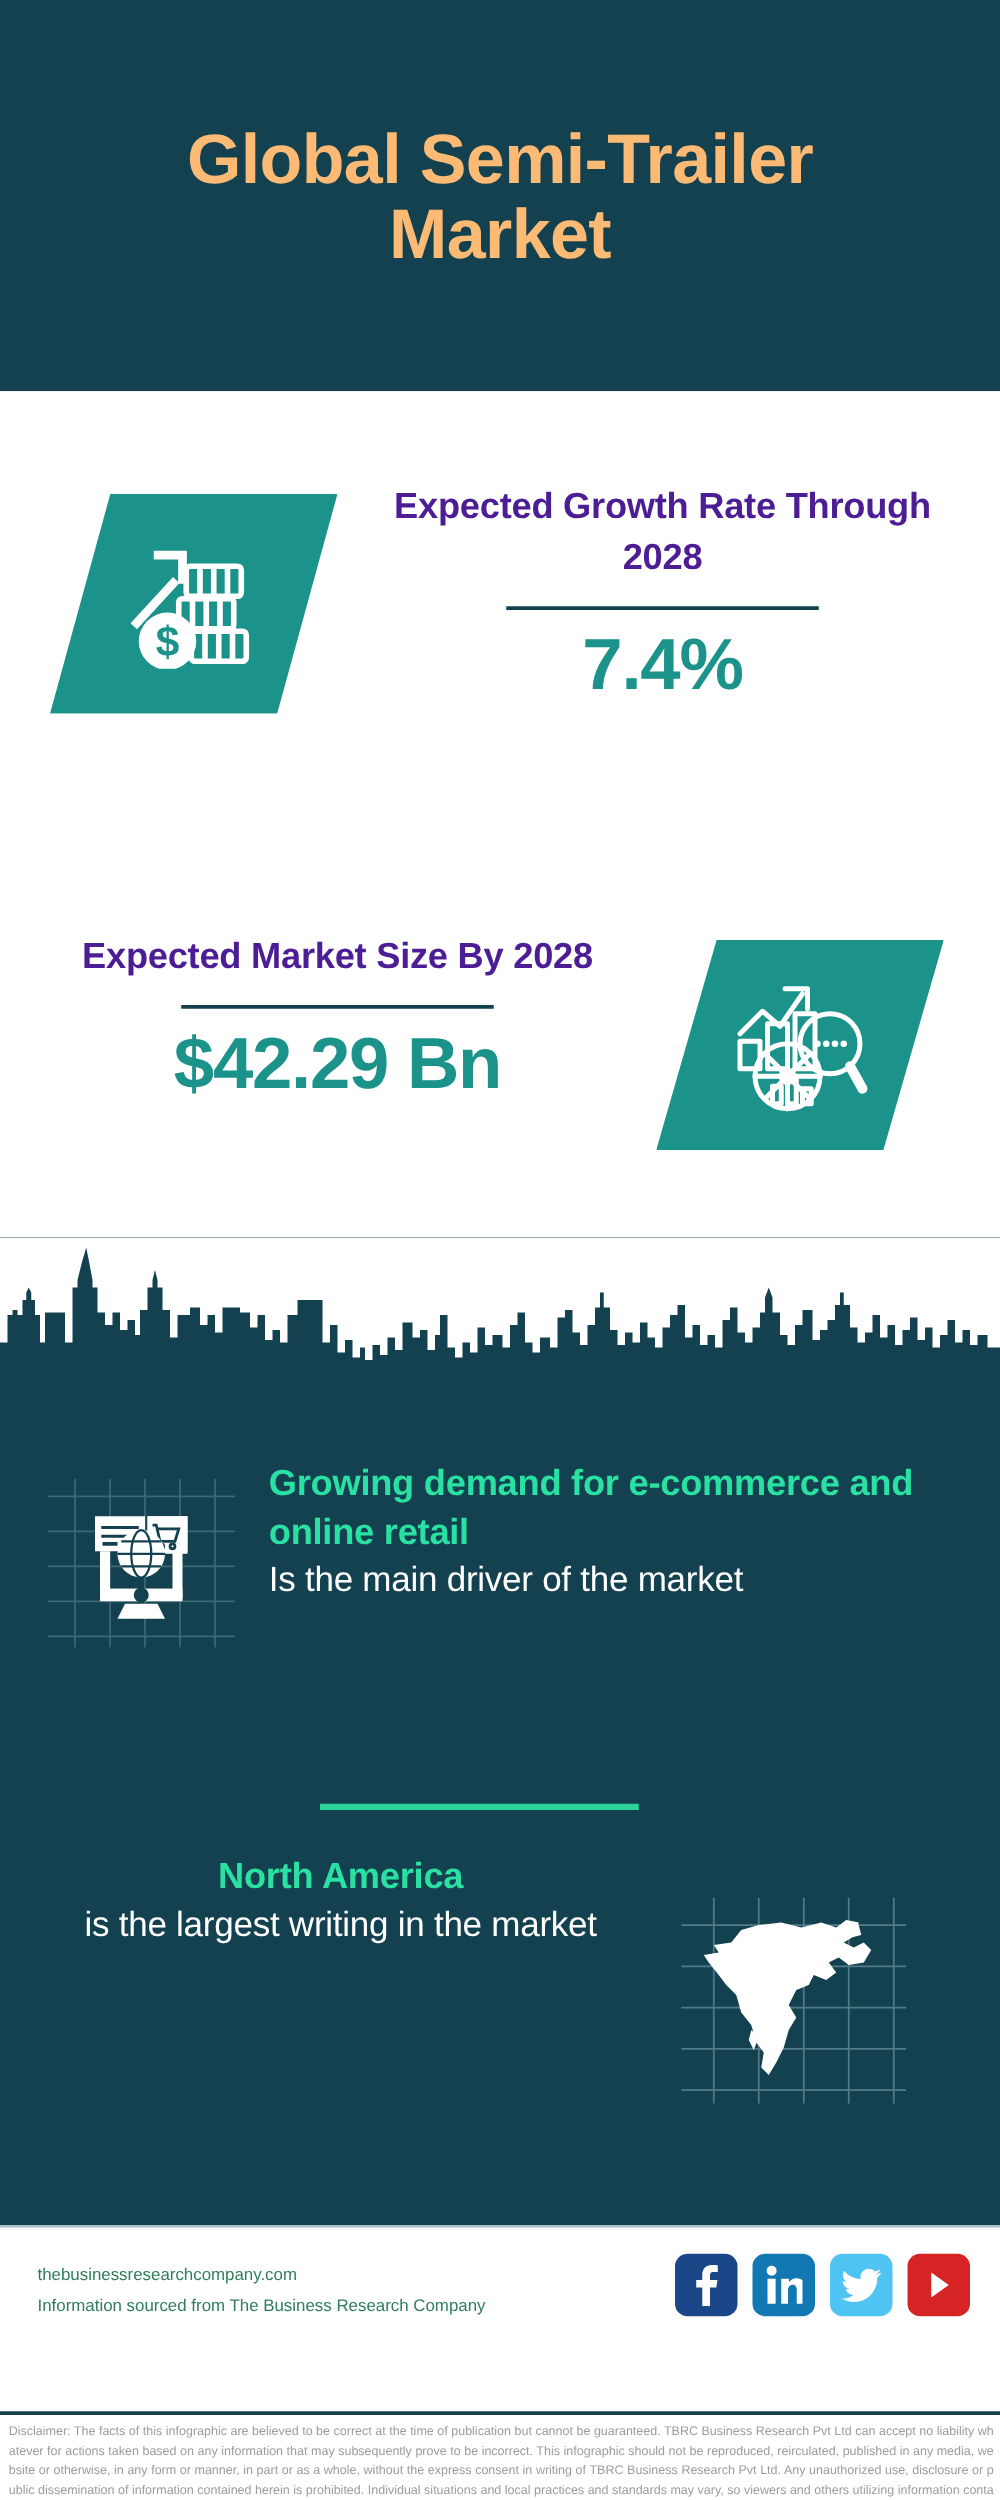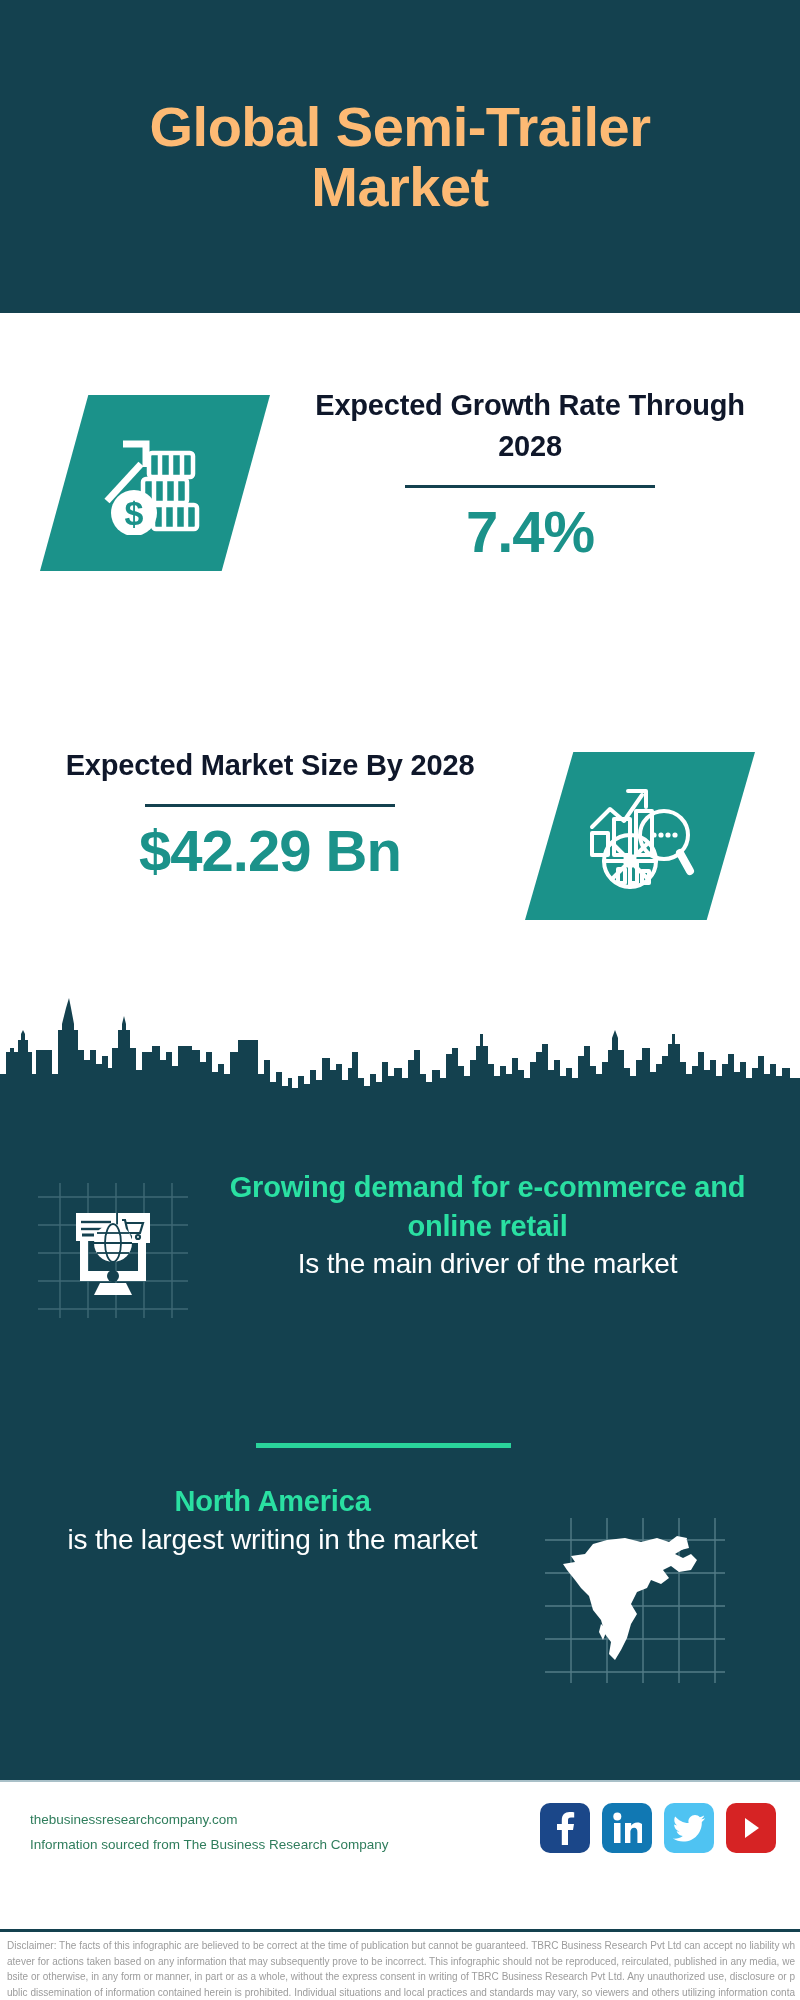--- a/index.html
+++ b/index.html
@@ -75,21 +75,21 @@
 
   
   .stat {
     position: absolute;
     text-align: center;
   }
   .stat-1 { left: 290px; top: 72px; width: 480px; }
   .stat-2 { left: 30px; top: 432px; width: 480px; }
 
   .stat-label {
-    color: #0f172a;
+    color: #4c1d95;
     font-size: 29px;
     font-weight: bold;
     line-height: 1.42;
     letter-spacing: -0.2px;
   }
   .stat-rule {
     width: 250px;
     height: 3px;
     background: #14414f;
     margin: 18px auto 14px auto;
@@ -124,21 +124,21 @@
   
   .ecom-icon {
     position: absolute;
     left: 38px; top: 193px;
     width: 150px; height: 135px;
   }
   .ecom-text {
     position: absolute;
     left: 215px; top: 178px;
     width: 545px;
-    text-align: center;
+    text-align: left;
   }
   .hl-green {
     color: #2ae0a2;
     font-size: 29px;
     font-weight: bold;
     line-height: 1.33;
     letter-spacing: -0.2px;
   }
   .sub-white {
     color: #ffffff;

